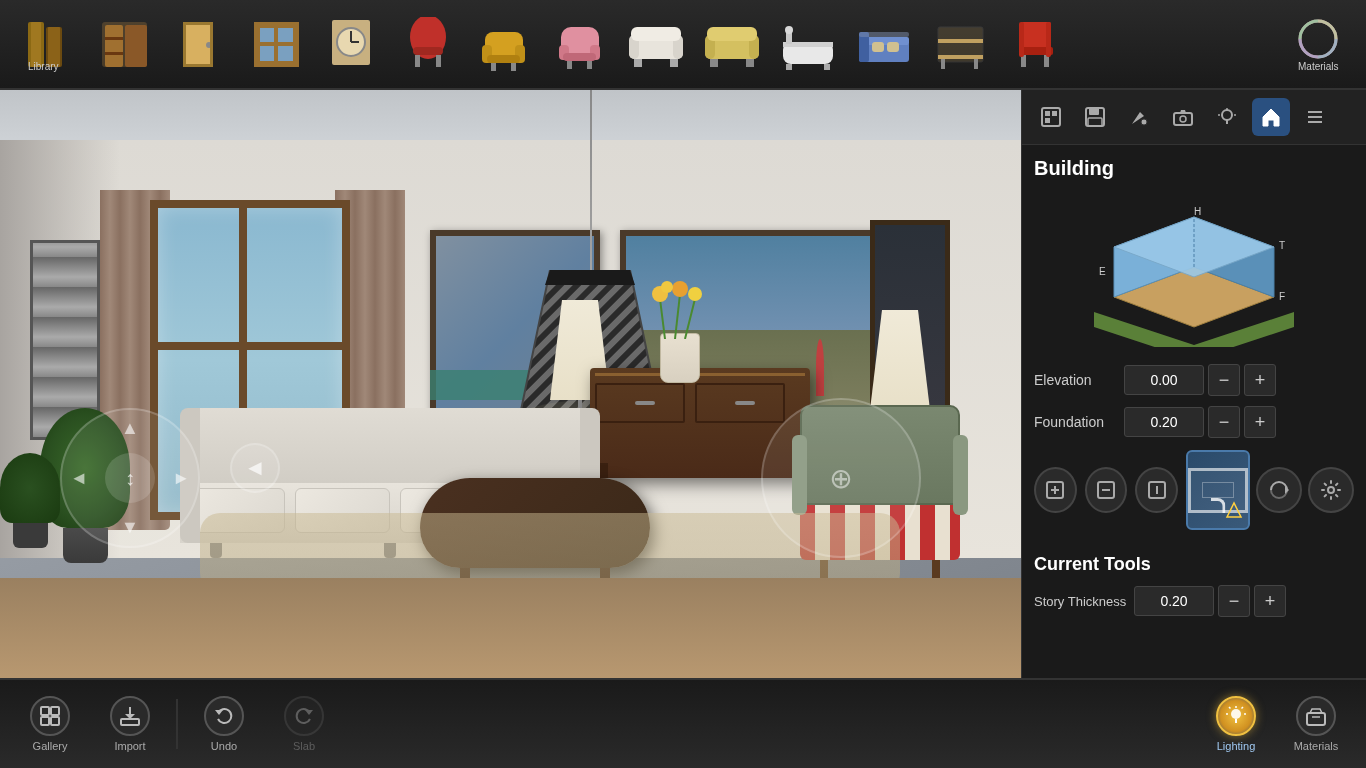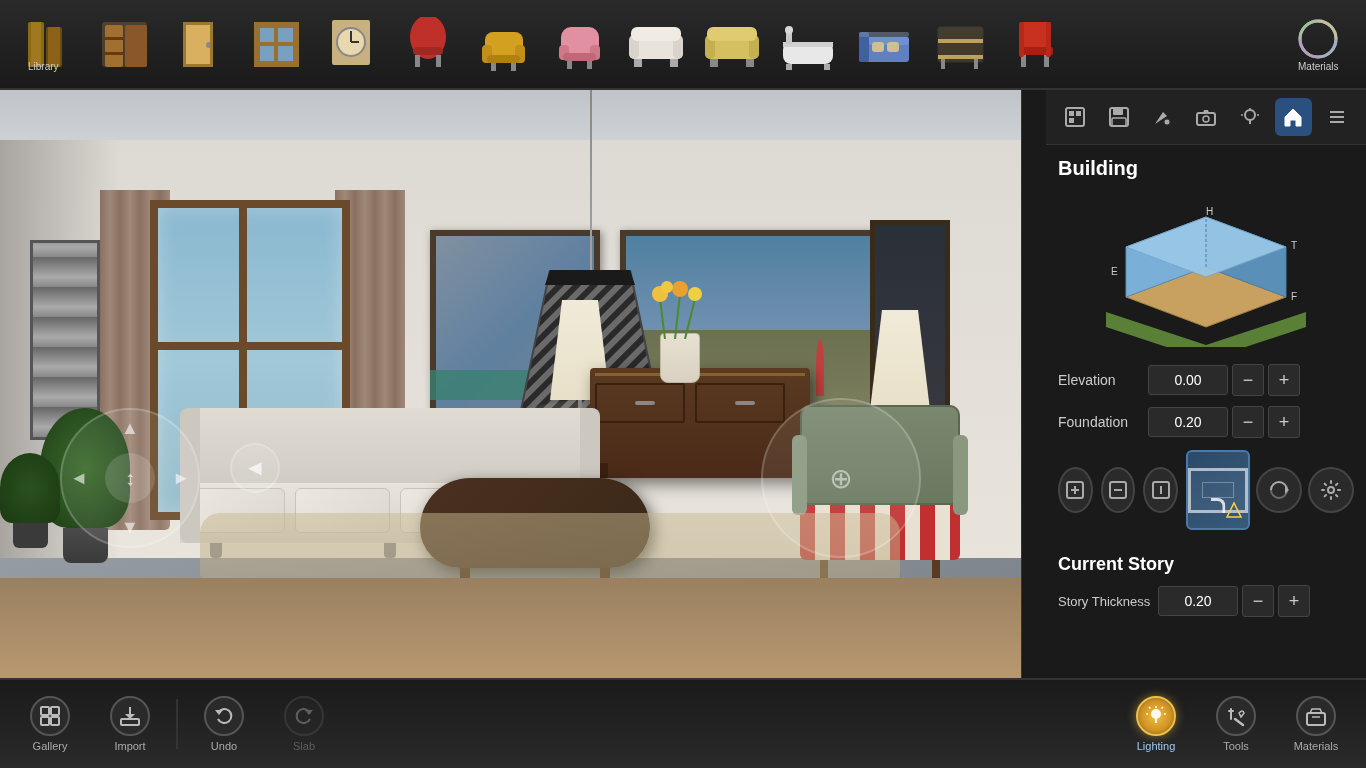--- a/index.html
+++ b/index.html
@@ -129,21 +129,20 @@
       display: flex; align-items: center; justify-content: center;
       color: rgba(255,255,255,0.6); font-size: 20px;
     }
 
     
     #right-panel {
       position: absolute; top: 90px; right: 0; width: 345px; bottom: 90px;
       background: #1a1a1a;
       border-left: 1px solid #333;
       overflow-y: auto;
-      padding-left: 24px;
     }
 
     
     #panel-tabs {
       display: flex; align-items: center;
       background: #222; border-bottom: 1px solid #333;
       padding: 8px 10px; gap: 6px;
     }
     .panel-tab-icon {
       width: 38px; height: 38px; border-radius: 6px;
@@ -783,21 +782,21 @@
           <svg width="24" height="24" viewBox="0 0 24 24">
               <circle cx="12" cy="12" r="3" fill="none" stroke="#aaa" stroke-width="2"></circle>
               <path d="M12 3 L12 5 M12 19 L12 21 M3 12 L5 12 M19 12 L21 12 M5.6 5.6 L7 7 M17 17 L18.4 18.4 M18.4 5.6 L17 7 M7 17 L5.6 18.4" stroke="#aaa" stroke-width="2" stroke-linecap="round"></path>
             </svg>
         </div>
       </div>
     </div>
   </div>
 
   <div id="current-story-section">
-    <div id="current-story-title">Current Story</div>
+    <div id="current-story-title">Current Tools</div>
     <div id="slab-row" class="param-row">
       <span id="slab-label">Story Thickness</span>
       <input class="param-input" type="text" value="0.20" style="">
       <button class="param-btn">−</button>
       <button class="param-btn">+</button>
     </div>
   </div>
 
 </div>
 
@@ -859,30 +858,20 @@
           <line x1="11" y1="1" x2="11" y2="3" stroke="white" stroke-width="1.5"></line>
           <line x1="19" y1="9" x2="21" y2="9" stroke="white" stroke-width="1.5"></line>
           <line x1="1" y1="9" x2="3" y2="9" stroke="white" stroke-width="1.5"></line>
           <line x1="16.5" y1="3.5" x2="18" y2="2" stroke="white" stroke-width="1.5"></line>
           <line x1="5.5" y1="3.5" x2="4" y2="2" stroke="white" stroke-width="1.5"></line>
         </svg>
     </div>
     <span class="active">Lighting</span>
   </div>
 
-  <div class="bottom-tool-item">
-    <div class="icon">
-      <svg width="22" height="22" viewBox="0 0 22 22">
-          <path d="M6 4 L6 14 M4 6 L8 6" stroke="#bbb" stroke-width="2" stroke-linecap="round"></path>
-          <path d="M14 8 Q18 4 19 8 L16 12 Z" fill="none" stroke="#bbb" stroke-width="1.5"></path>
-          <line x1="10" y1="14" x2="18" y2="20" stroke="#bbb" stroke-width="2.5" stroke-linecap="round"></line>
-        </svg>
-    </div>
-    <span>Tools</span>
-  </div>
 
 
   <div class="bottom-tool-item">
     <div class="icon">
       <svg width="22" height="22" viewBox="0 0 22 22">
           <rect x="2" y="8" width="18" height="12" rx="2" fill="none" stroke="#bbb" stroke-width="2"></rect>
           <path d="M5 8 L7 4 L15 4 L17 8" fill="none" stroke="#bbb" stroke-width="1.5"></path>
           <line x1="7" y1="12" x2="15" y2="12" stroke="#bbb" stroke-width="1.5"></line>
         </svg>
     </div>

